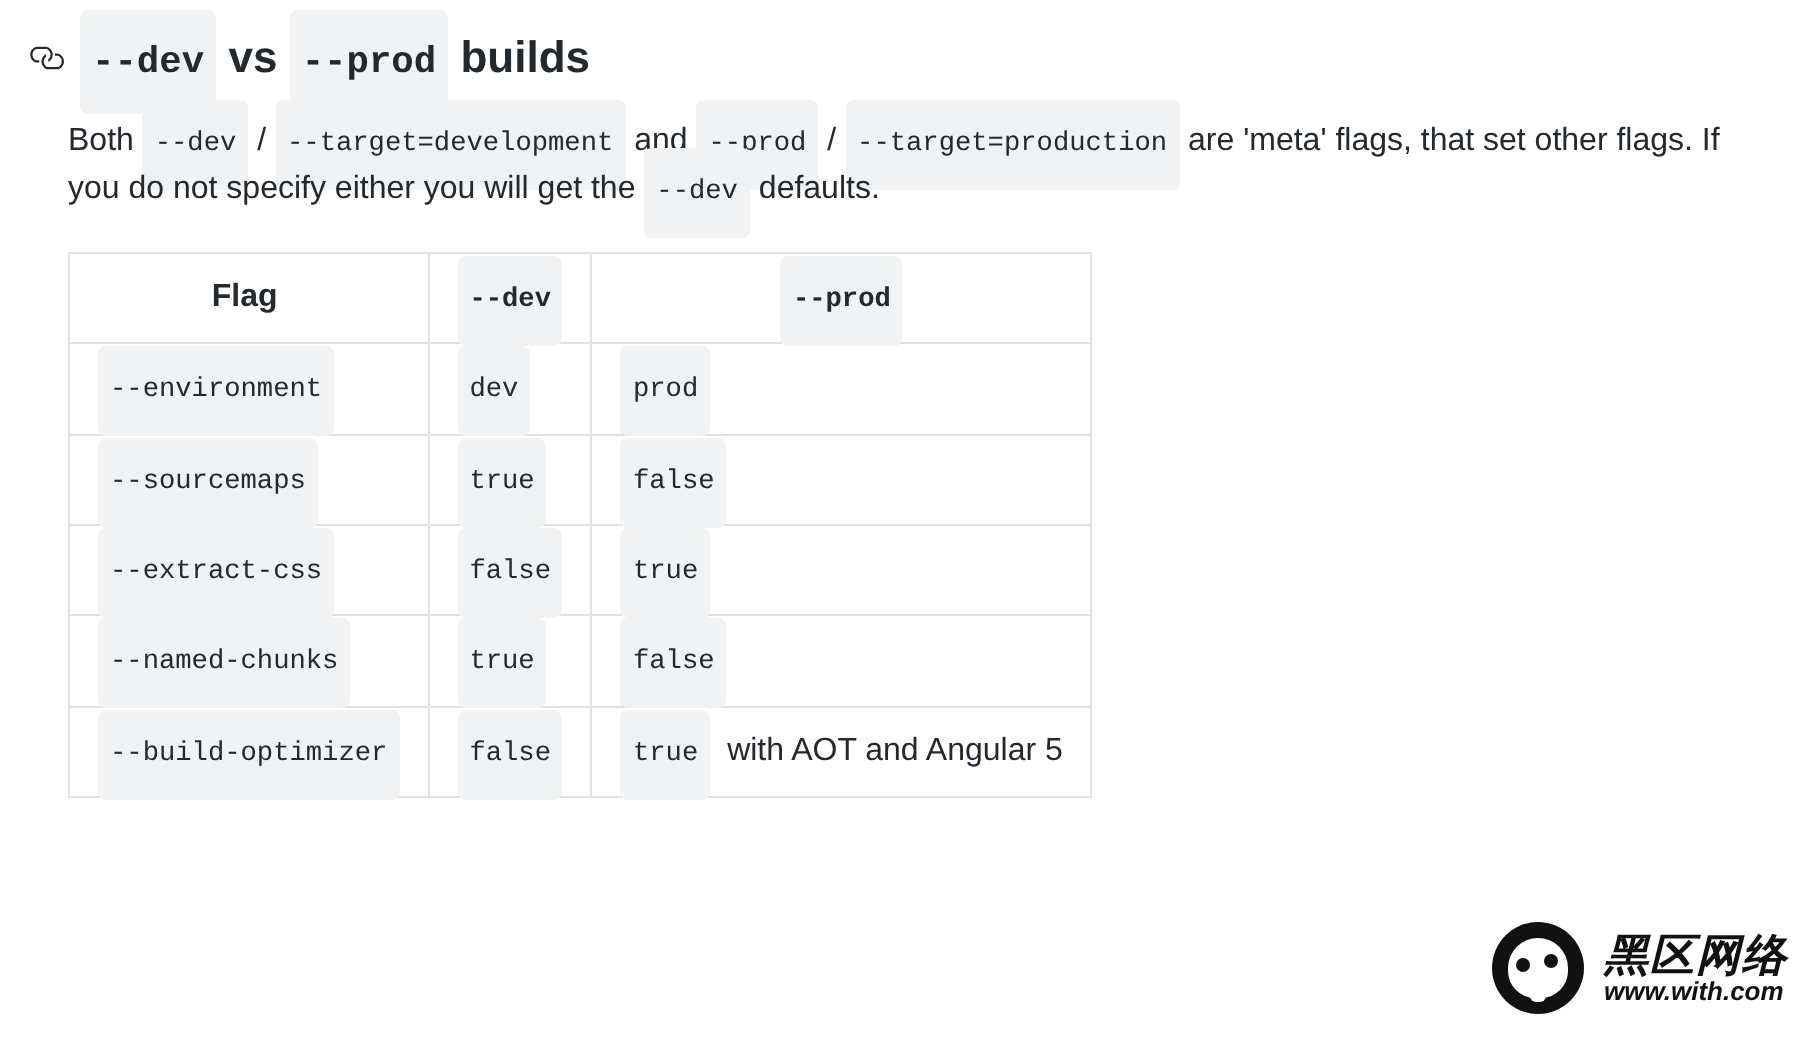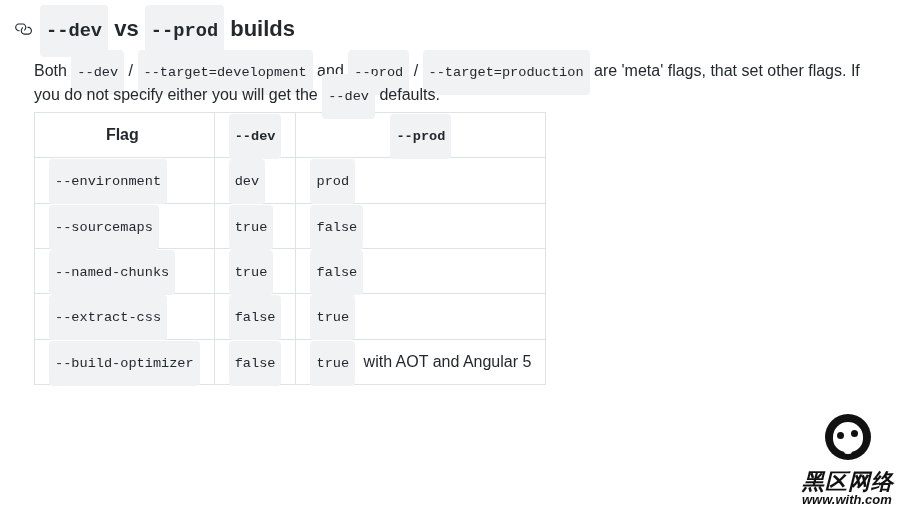--- a/index.html
+++ b/index.html
@@ -23,21 +23,21 @@
   }
   .anchor-icon svg { display: block; }
   code {
     font-family: SFMono-Regular, Consolas, "Liberation Mono", Menlo, monospace;
     background: #f1f2f3;
     padding: 15px 6px;
     border-radius: 4px;
     font-size: 85%;
   }
   p.desc {
-    margin: 0 0 4px 20px;
+    margin: 0 0 18px 20px;
     font-size: 16px;
   }
   table {
     border-collapse: collapse;
     margin-left: 20px;
   }
   th, td {
     border: 1px solid #dfe2e5;
     padding: 10px 14px;
     text-align: left;
@@ -49,21 +49,20 @@
     background: #fff;
   }
   th:first-child { min-width: 170px; padding-left: 10px; }
   .watermark {
     position: absolute;
     right: 12px;
     bottom: 18px;
     display: flex;
     align-items: center;
     gap: 10px;
-    flex-direction: column;
   }
   .wm-logo {
     width: 46px; height: 46px;
     border-radius: 50%;
     background: #111;
     display: flex; align-items: center; justify-content: center;
     position: relative;
   }
   .wm-mush {
     width: 30px; height: 30px;
@@ -123,28 +122,28 @@
         <td><code>--environment</code></td>
         <td><code>dev</code></td>
         <td><code>prod</code></td>
       </tr>
       <tr>
         <td><code>--sourcemaps</code></td>
         <td><code>true</code></td>
         <td><code>false</code></td>
       </tr>
       <tr>
+        <td><code>--extract-css</code></td>
+        <td><code>false</code></td>
+        <td><code>true</code></td>
+      </tr>
+      <tr>
         <td><code>--named-chunks</code></td>
         <td><code>true</code></td>
         <td><code>false</code></td>
-      </tr>
-      <tr>
-        <td><code>--extract-css</code></td>
-        <td><code>false</code></td>
-        <td><code>true</code></td>
       </tr>
       <tr>
         <td><code>--build-optimizer</code></td>
         <td><code>false</code></td>
         <td><code>true</code><span class="suffix"> with AOT and Angular 5</span></td>
       </tr>
     </tbody>
 </table>
 
 <div class="watermark">

